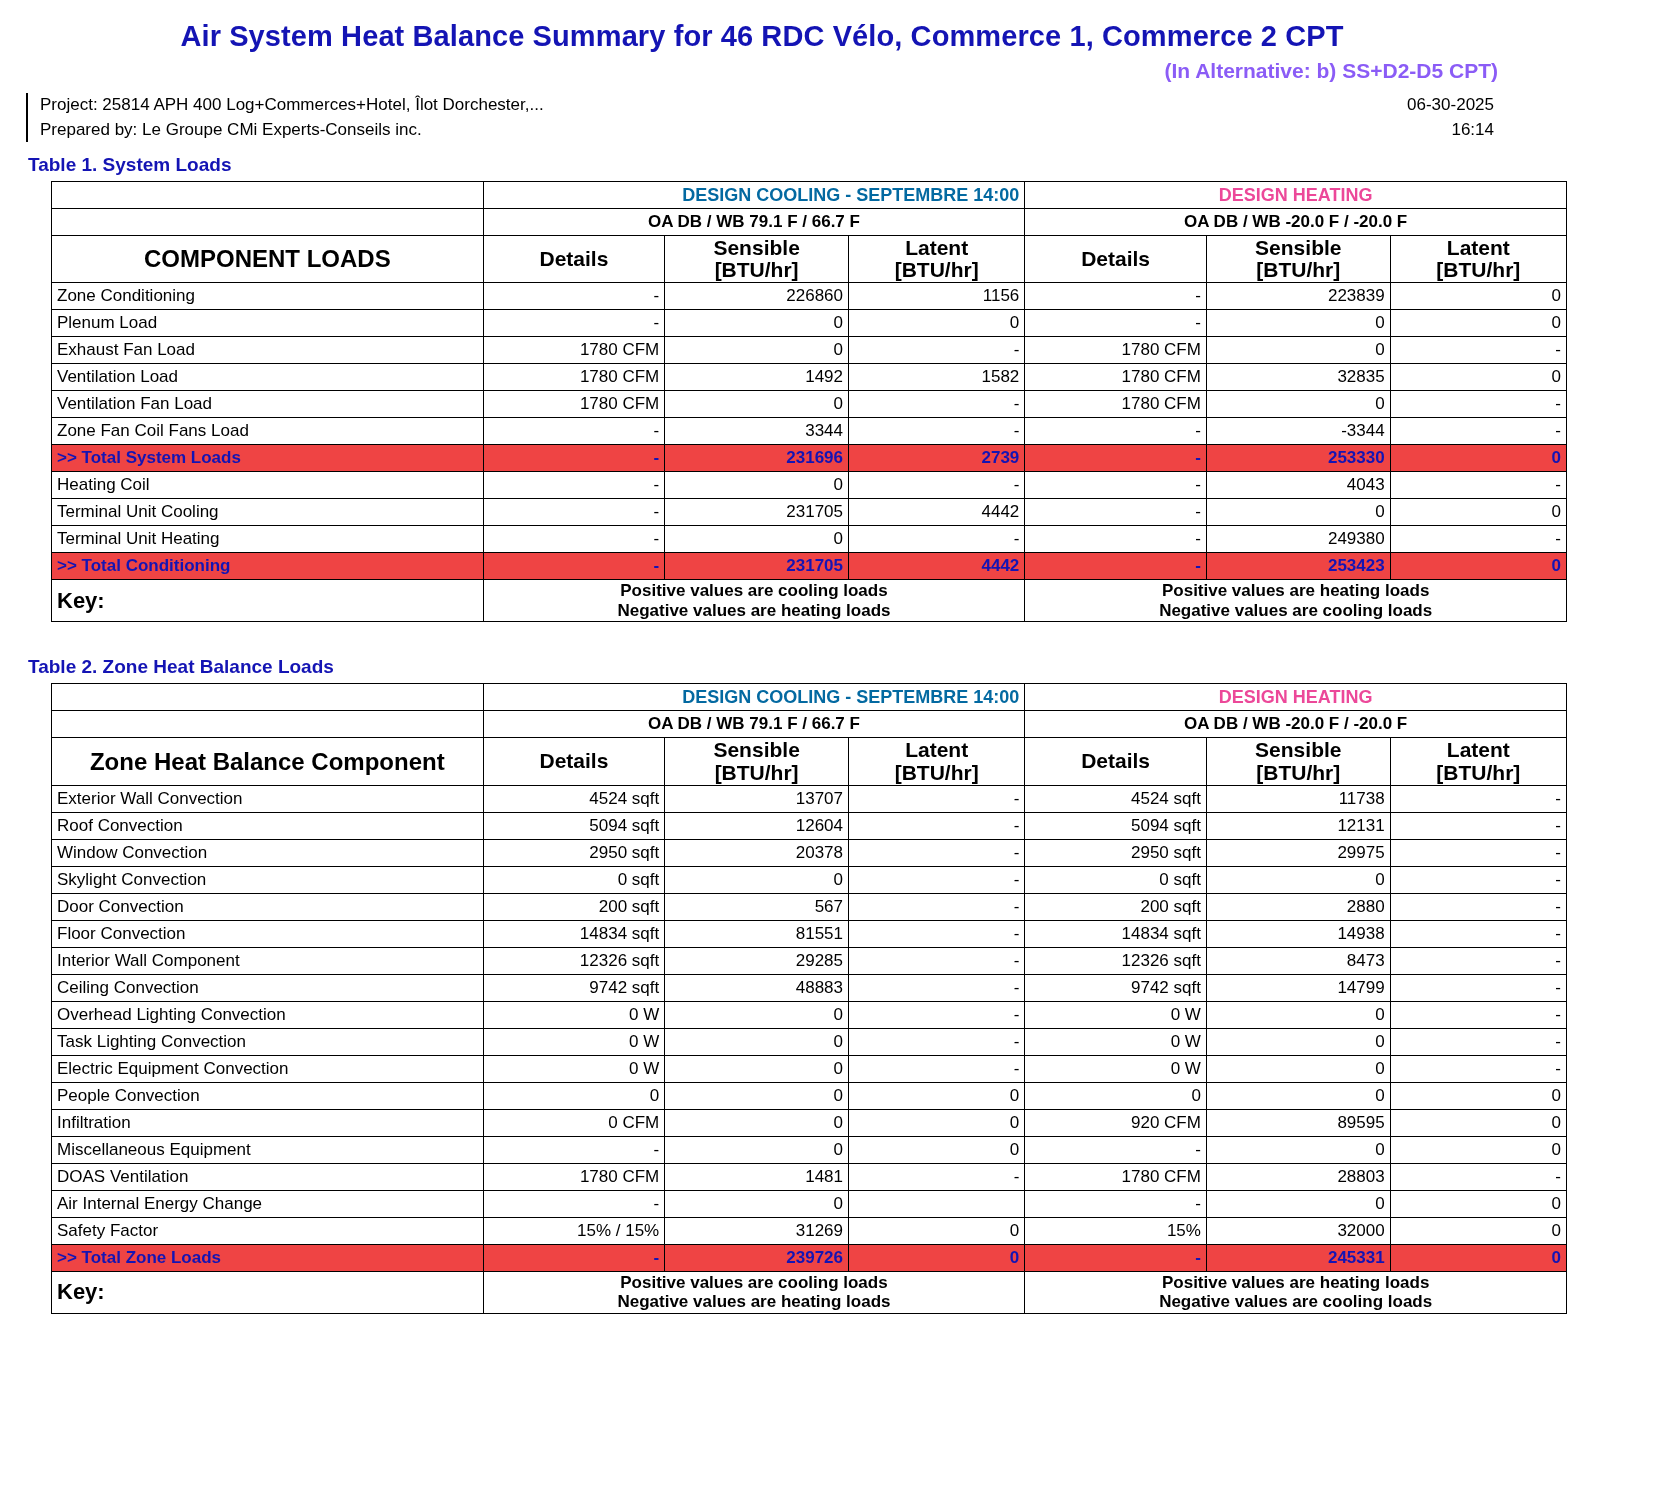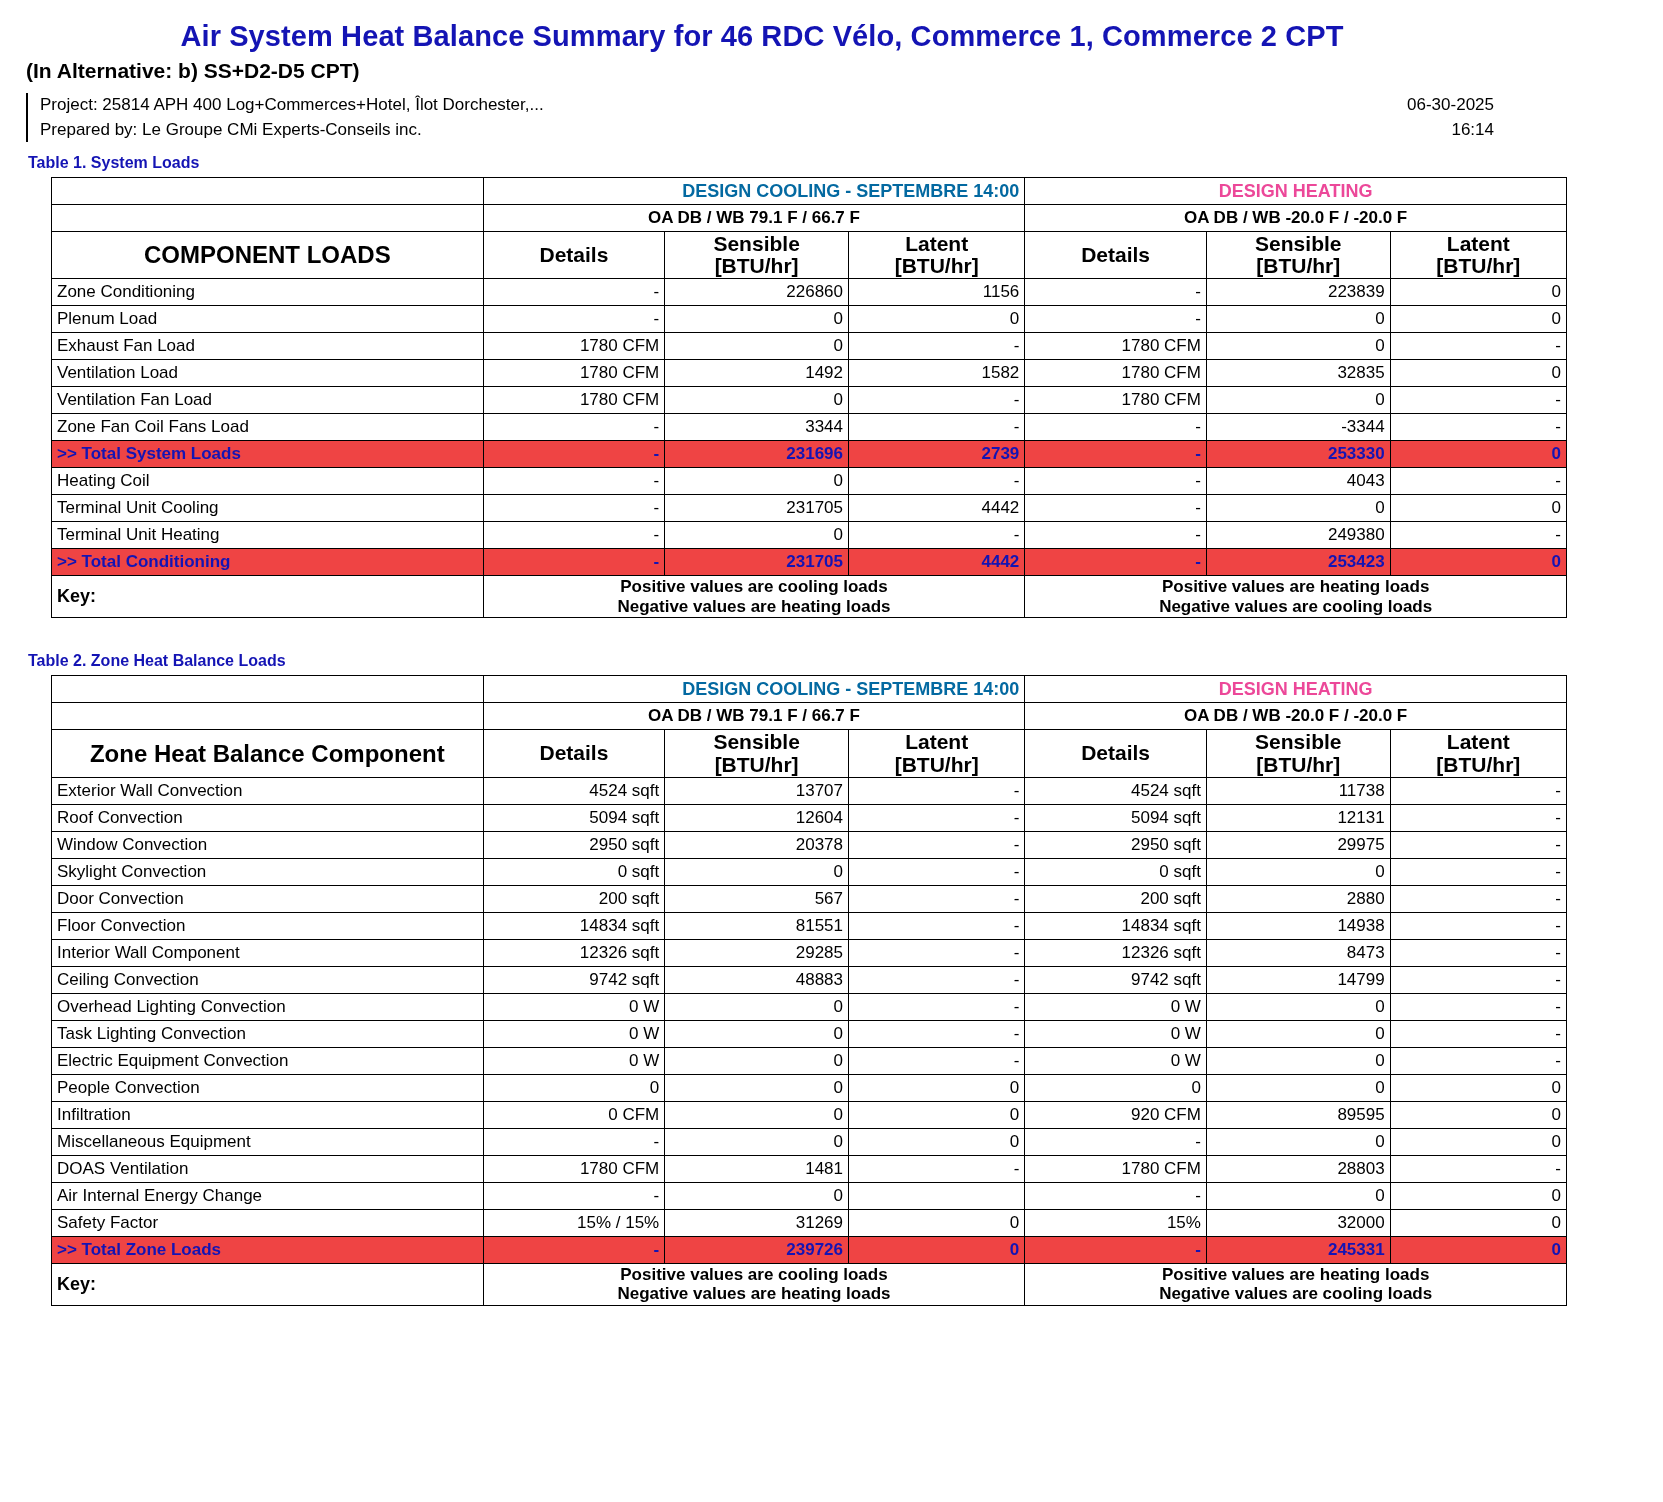--- a/index.html
+++ b/index.html
@@ -23,22 +23,22 @@
   
   .doc-title {
     text-align: center;
     color: #1414b4;
     font-size: 29px;
     font-weight: bold;
     letter-spacing: 0.1px;
     margin: 10px 0 6px 0;
   }
   .doc-subtitle {
-    text-align: left;
-    color: #000000;
+    text-align: right;
+    color: #8b5cf6;
     font-size: 21px;
     font-weight: bold;
     margin: 0 0 10px 0;
   }
   .meta-box {
     border-left: 2px solid #000;
     border-right: 0;
     padding-left: 12px;
     margin-bottom: 6px;
   }
@@ -49,21 +49,21 @@
     font-size: 17px;
     line-height: 1.45;
   }
   .meta-row .left { text-align: left; }
   .meta-row .right { text-align: right; padding-right: 4px; }
 
   
   .table-caption {
     color: #1414b4;
     font-weight: bold;
-    font-size: 16px;
+    font-size: 19px;
     margin: 12px 0 5px 2px;
   }
   .spacer { height: 22px; }
 
   
   table.report {
     border-collapse: collapse;
     width: 1516px;
     margin-left: 25px;
     table-layout: fixed;
@@ -120,21 +120,21 @@
   td.lbl { text-align: left; }
   tr.total td {
     color: #1414b4;
     font-weight: bold;
     background: #ef4444;
   }
   tr.total td.lbl { text-align: left; }
   .key-label {
     font-weight: bold;
     text-align: left;
-    font-size: 18px;
+    font-size: 22px;
     height: 52px;
   }
   .key-text {
     text-align: center;
     font-weight: bold;
     font-size: 17px;
     line-height: 1.15;
     height: 52px;
   }
   .key-text span { display: block; }

